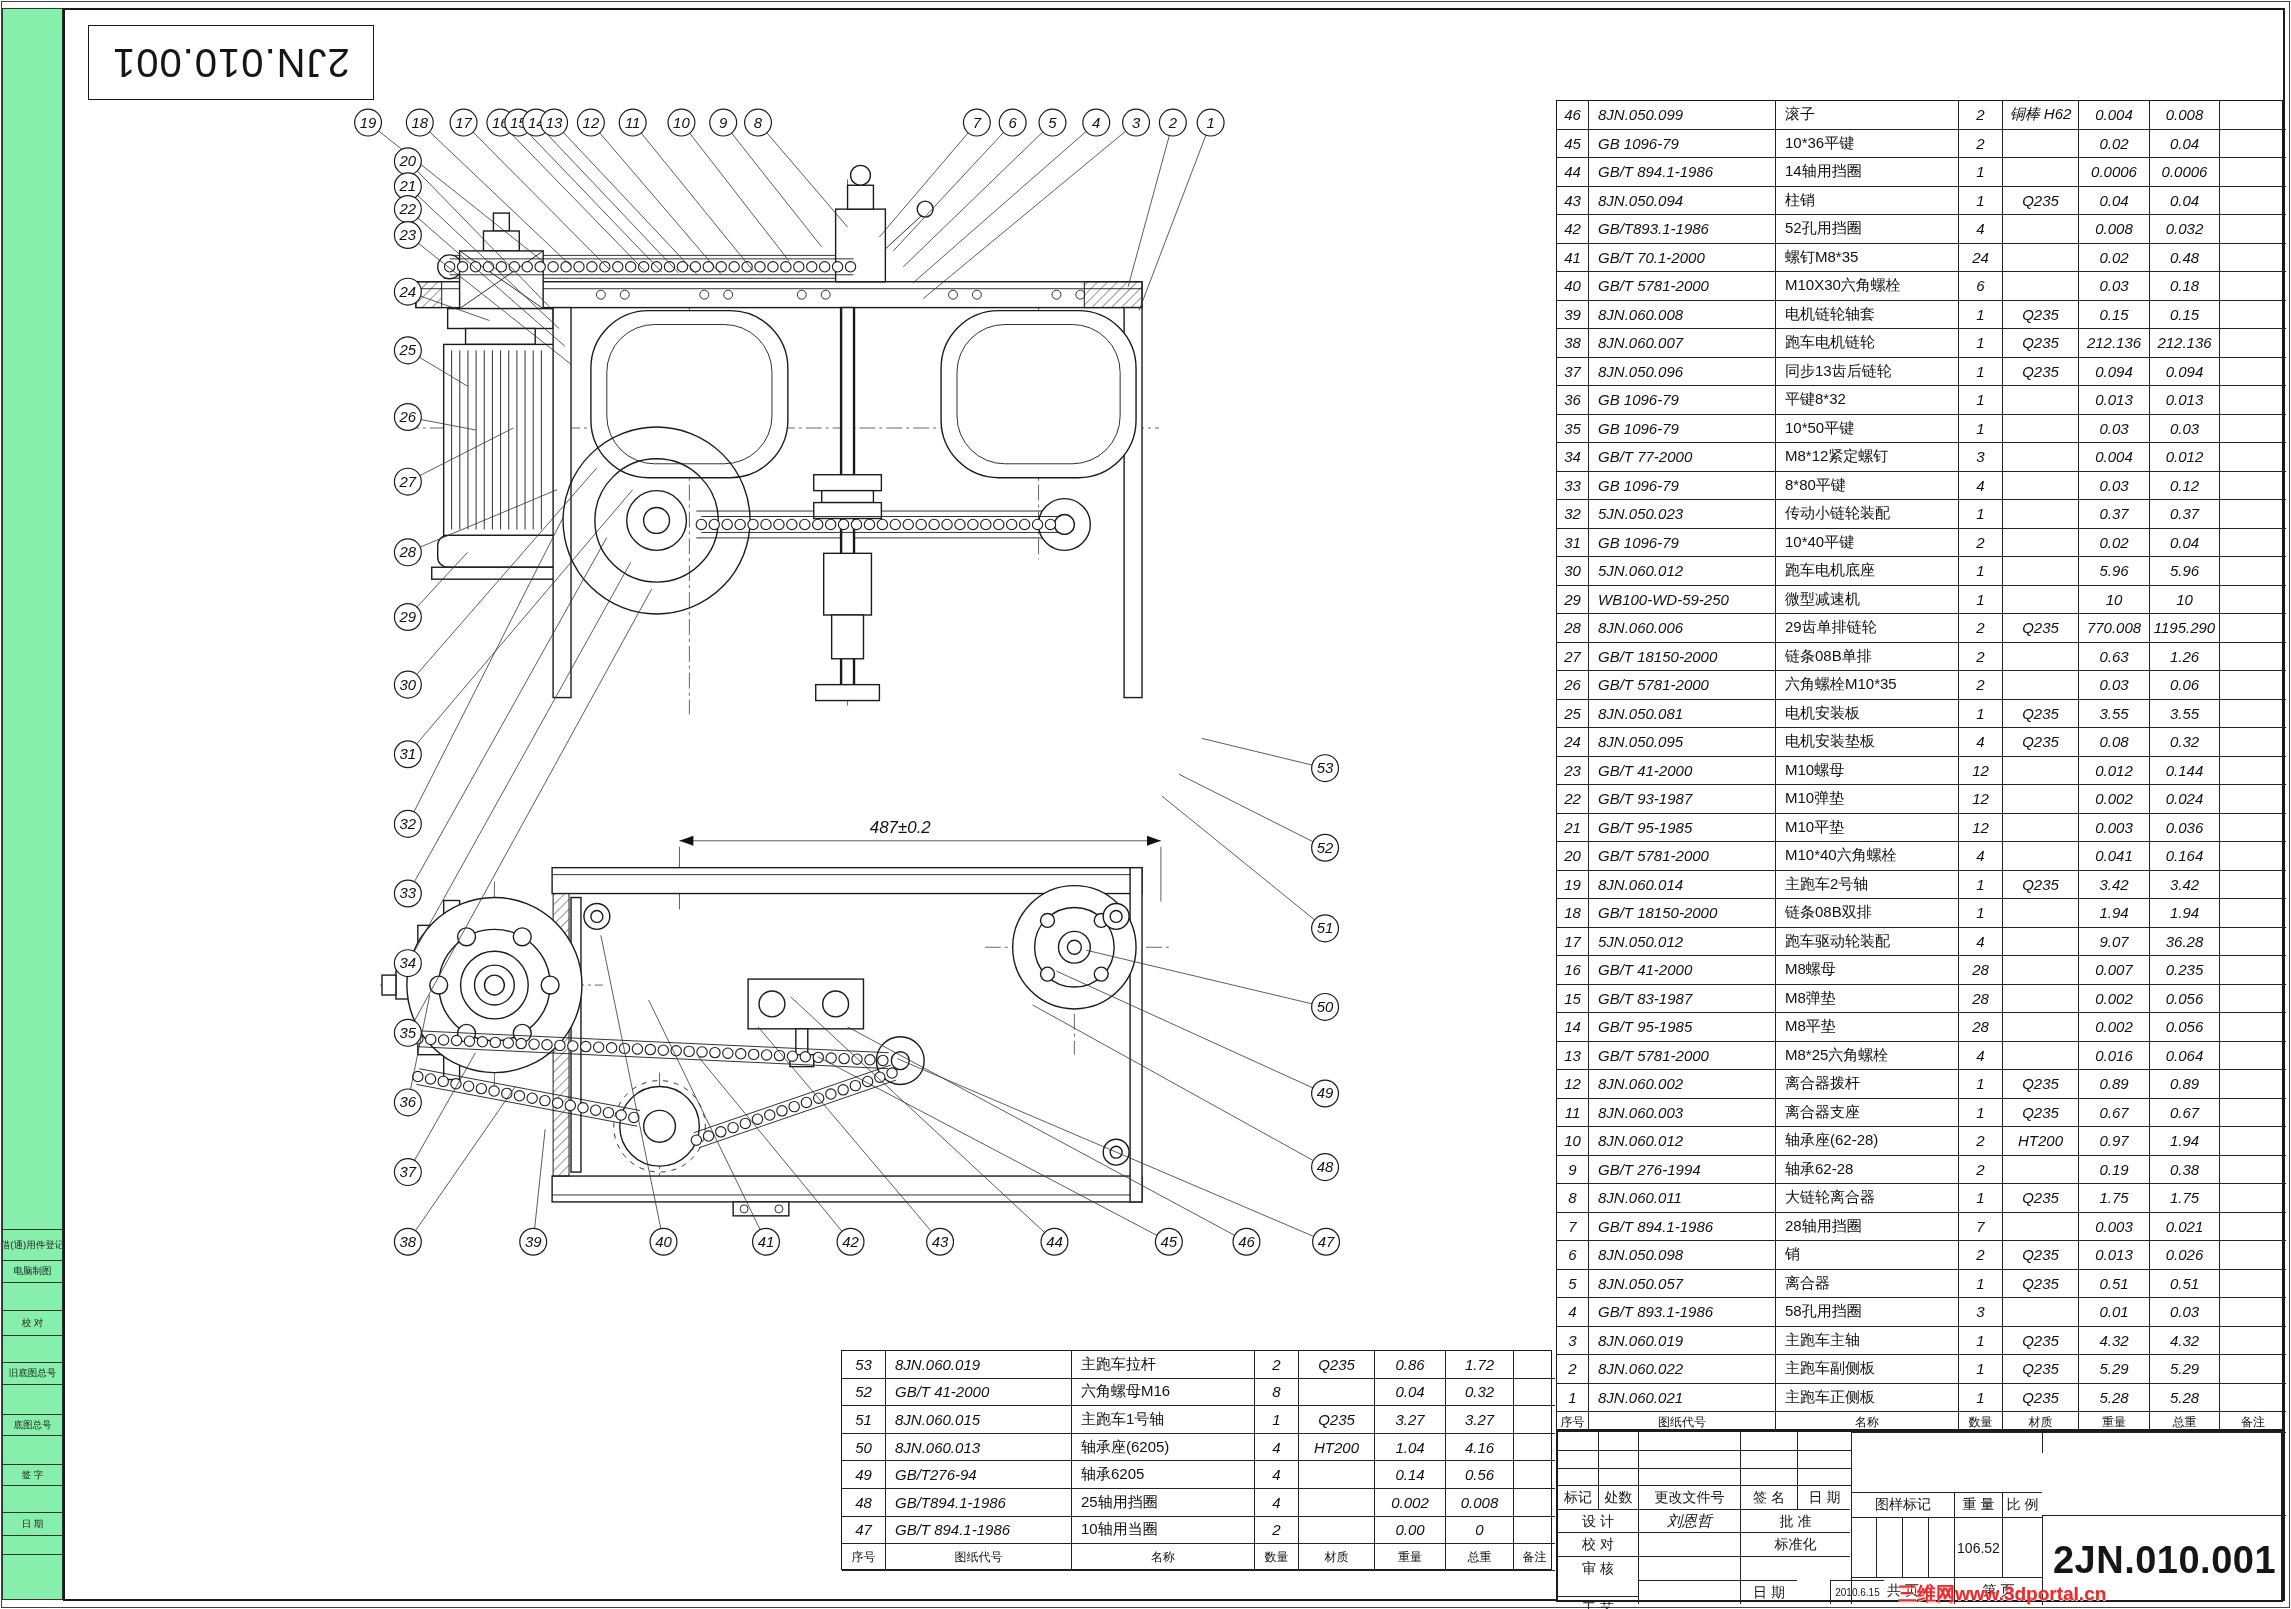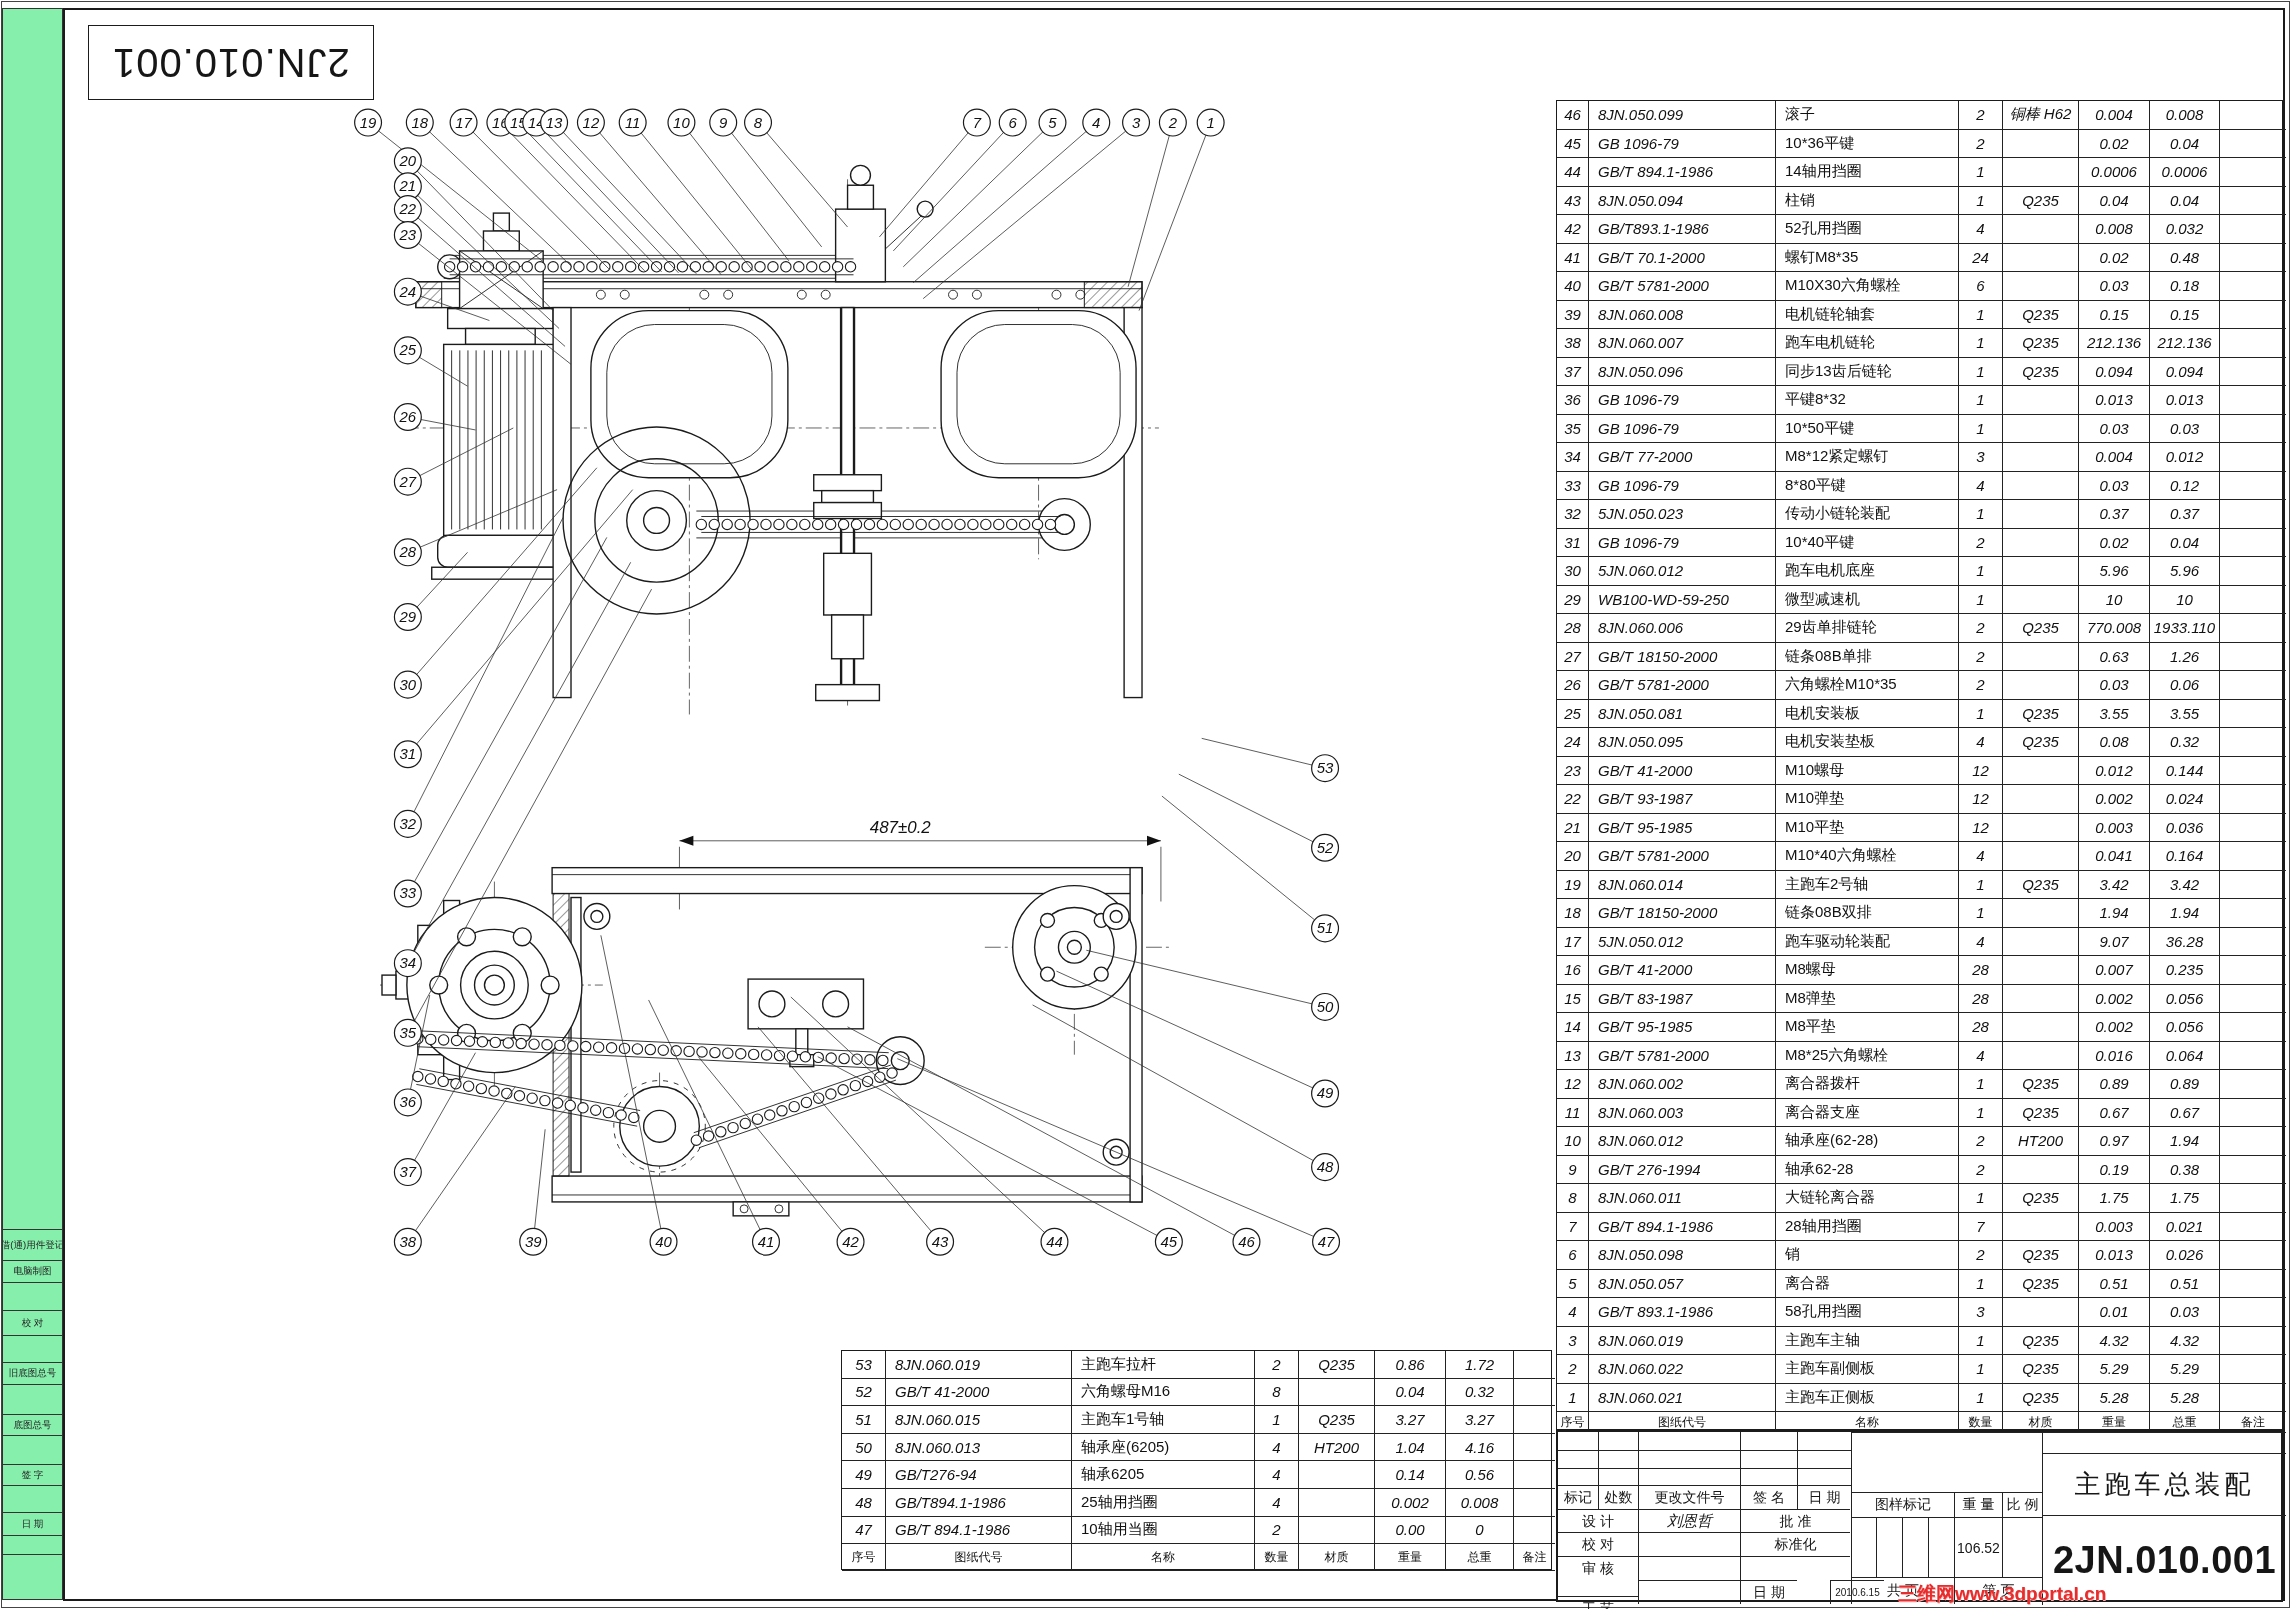--- a/index.html
+++ b/index.html
@@ -820,21 +820,21 @@
       <div class="bc c4 it"></div>
       <div class="bc c5 it">10</div>
       <div class="bc c6 it">10</div>
       <div class="bc c7"></div>
       <div class="bc c0 it">28</div>
       <div class="bc c1 it">8JN.060.006</div>
       <div class="bc c2">29齿单排链轮</div>
       <div class="bc c3 it">2</div>
       <div class="bc c4 it">Q235</div>
       <div class="bc c5 it">770.008</div>
-      <div class="bc c6 it">1933.110</div>
+      <div class="bc c6 it">1195.290</div>
       <div class="bc c7"></div>
       <div class="bc c0 it">27</div>
       <div class="bc c1 it">GB/T 18150-2000</div>
       <div class="bc c2">链条08B单排</div>
       <div class="bc c3 it">2</div>
       <div class="bc c4 it"></div>
       <div class="bc c5 it">0.63</div>
       <div class="bc c6 it">1.26</div>
       <div class="bc c7"></div>
       <div class="bc c0 it">26</div>
@@ -1169,19 +1169,18 @@
     <div class="cell" style="left:293px;top:85px;width:26px;height:61px"></div>
     <div class="cell" style="left:318px;top:85px;width:26px;height:61px"></div>
     <div class="cell" style="left:344px;top:85px;width:26px;height:61px"></div>
     <div class="cell" style="left:370px;top:85px;width:26px;height:61px"></div>
     <div class="cell" style="left:396px;top:85px;width:48px;height:61px">106.52</div>
     <div class="cell" style="left:444px;top:85px;width:40px;height:61px"></div>
     <div class="cell" style="left:293px;top:145px;width:103px;height:27px">共   页</div>
     <div class="cell" style="left:396px;top:145px;width:88px;height:27px">第   页</div>
 
     <div class="cell" style="left:484px;top:0;width:244px;height:21px"></div>
-    <div class="cell" id="tb-title" style="left:484px;top:21px;width:244px;height:62px">主跑车总装配</div>
     <div class="cell" id="tb-code" style="left:484px;top:83px;width:244px;height:90px">2JN.010.001</div>
   </div>
 
   <div class="abs" id="watermark">三维网www.3dportal.cn</div>
 </div>
 
 
 </body></html>

